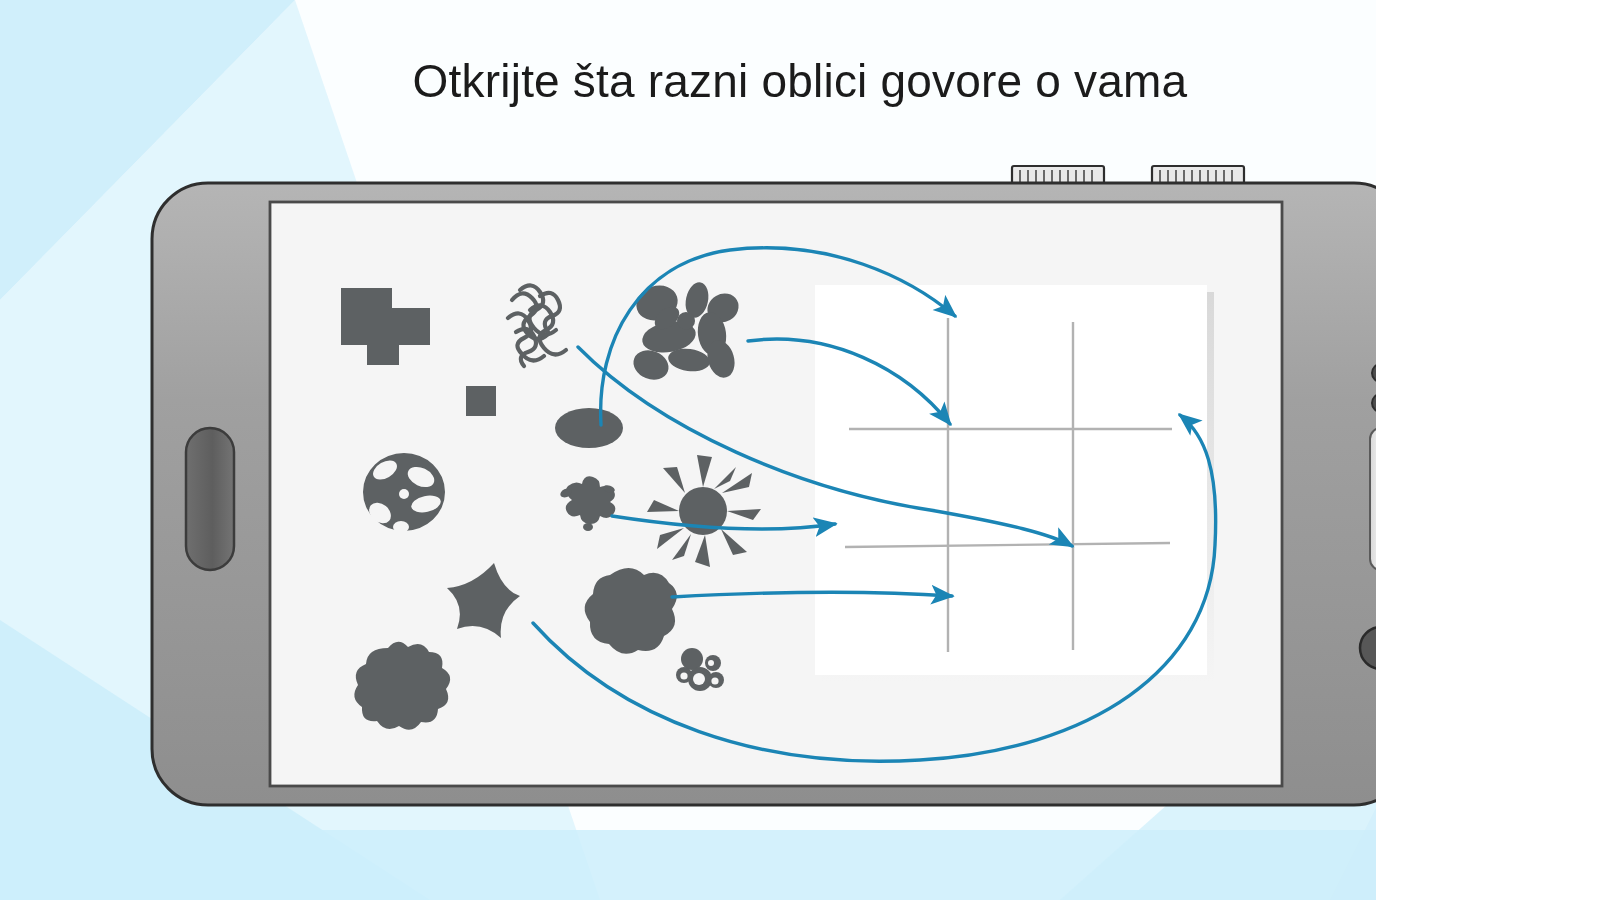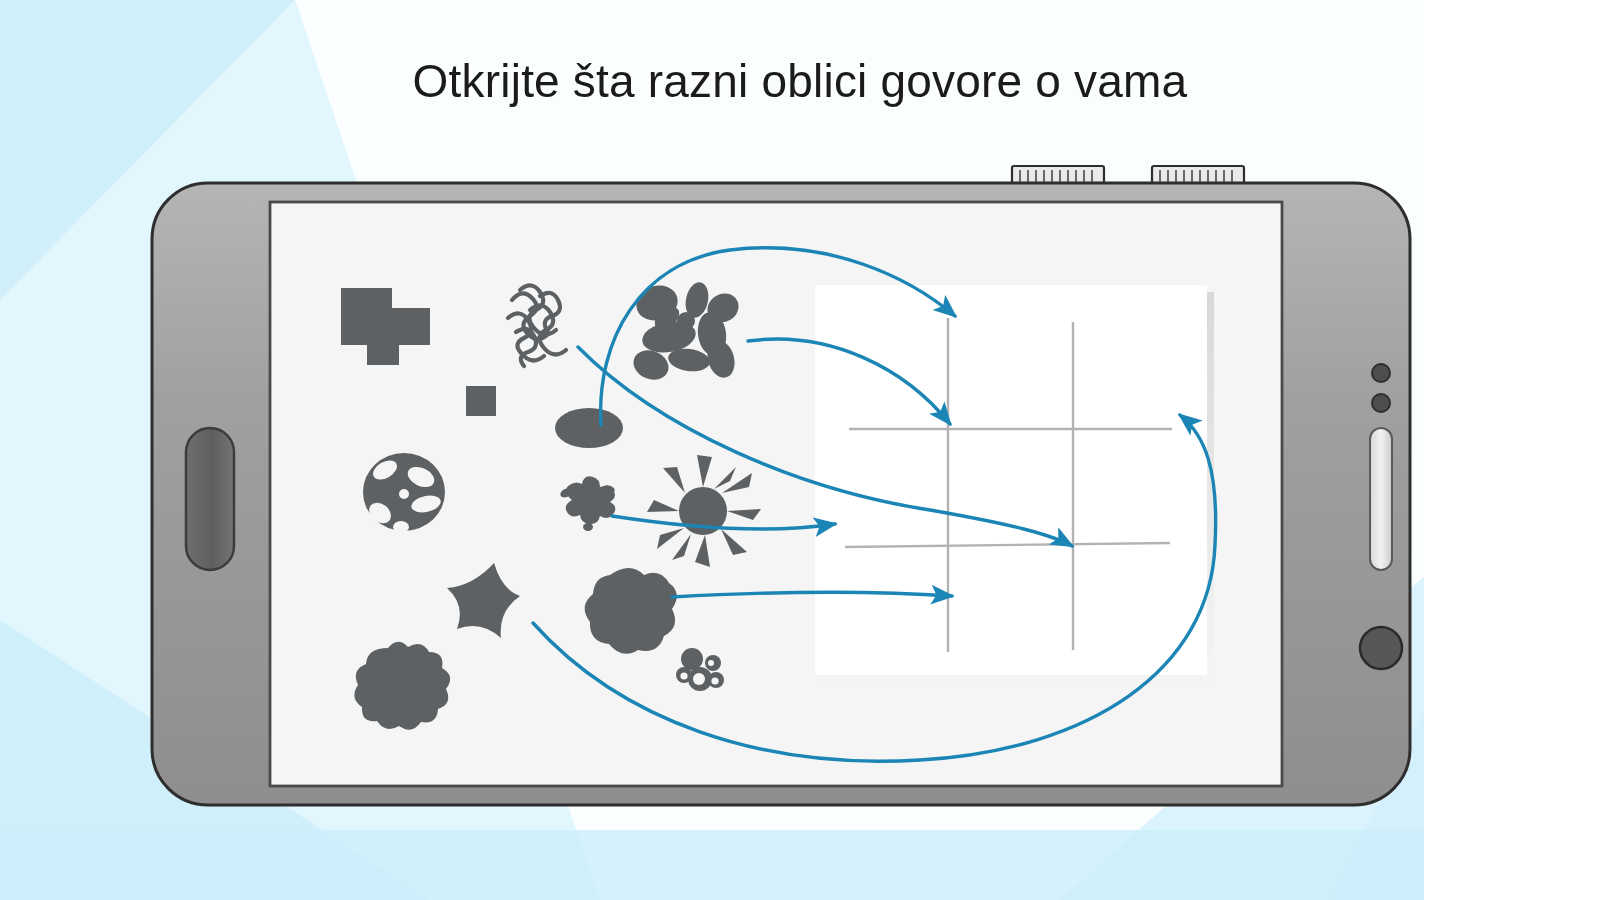--- a/index.html
+++ b/index.html
@@ -9,21 +9,20 @@
   }
   body {
     font-family: "Liberation Sans", sans-serif;
   }
   #stage {
     position: relative;
     width: 1376px;
     height: 900px;
     overflow: hidden;
     background: #3b82f6;
-    padding-left: 48px;
   }
   #bg-svg, #phone-svg {
     position: absolute;
     left: 0;
     top: 0;
     width: 1600px;
     height: 900px;
   }
   #page-title {
     position: absolute;

